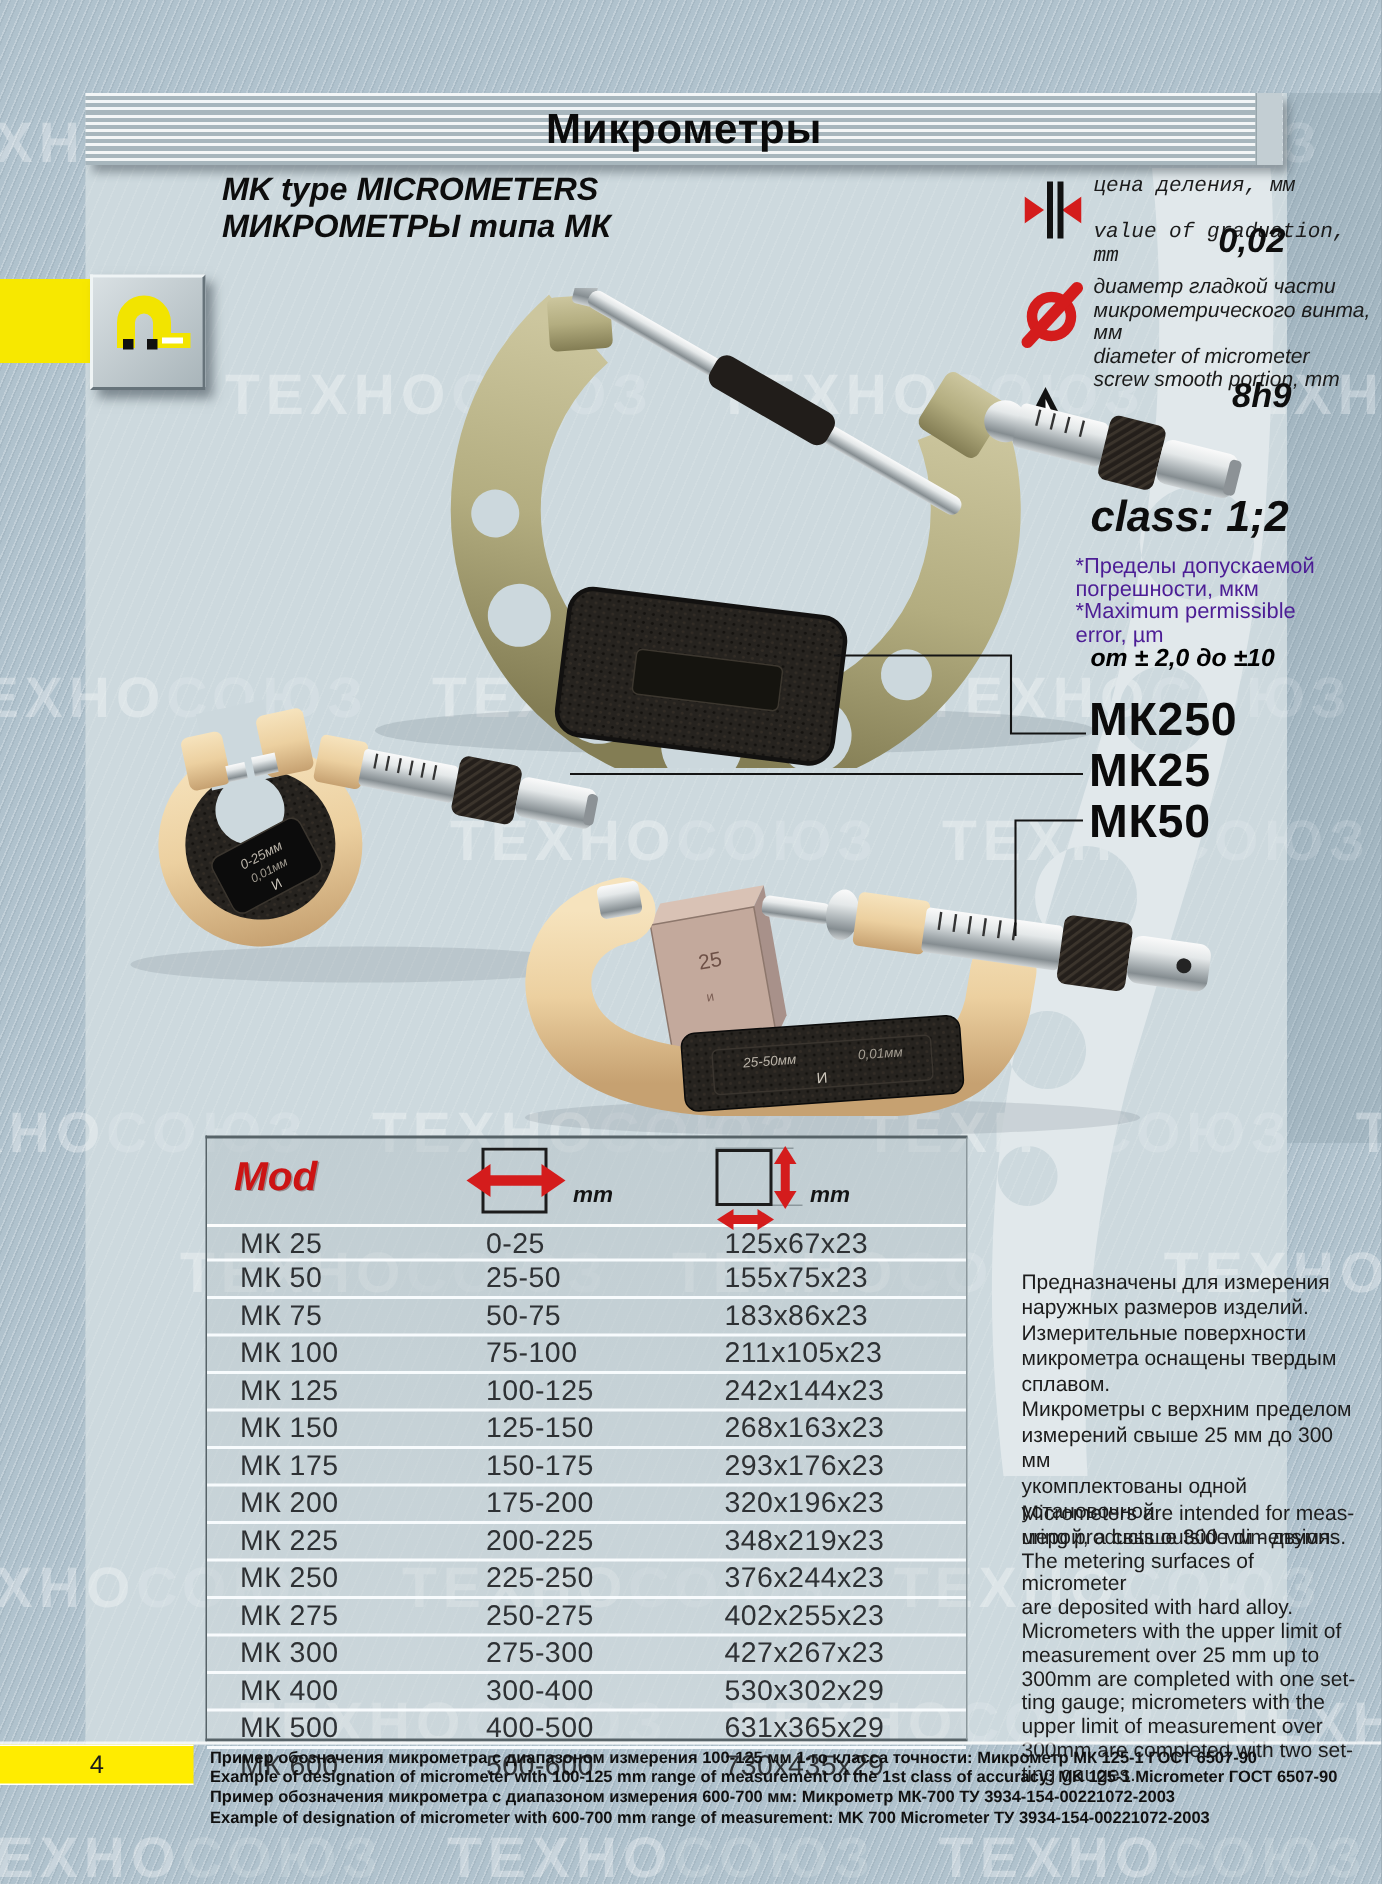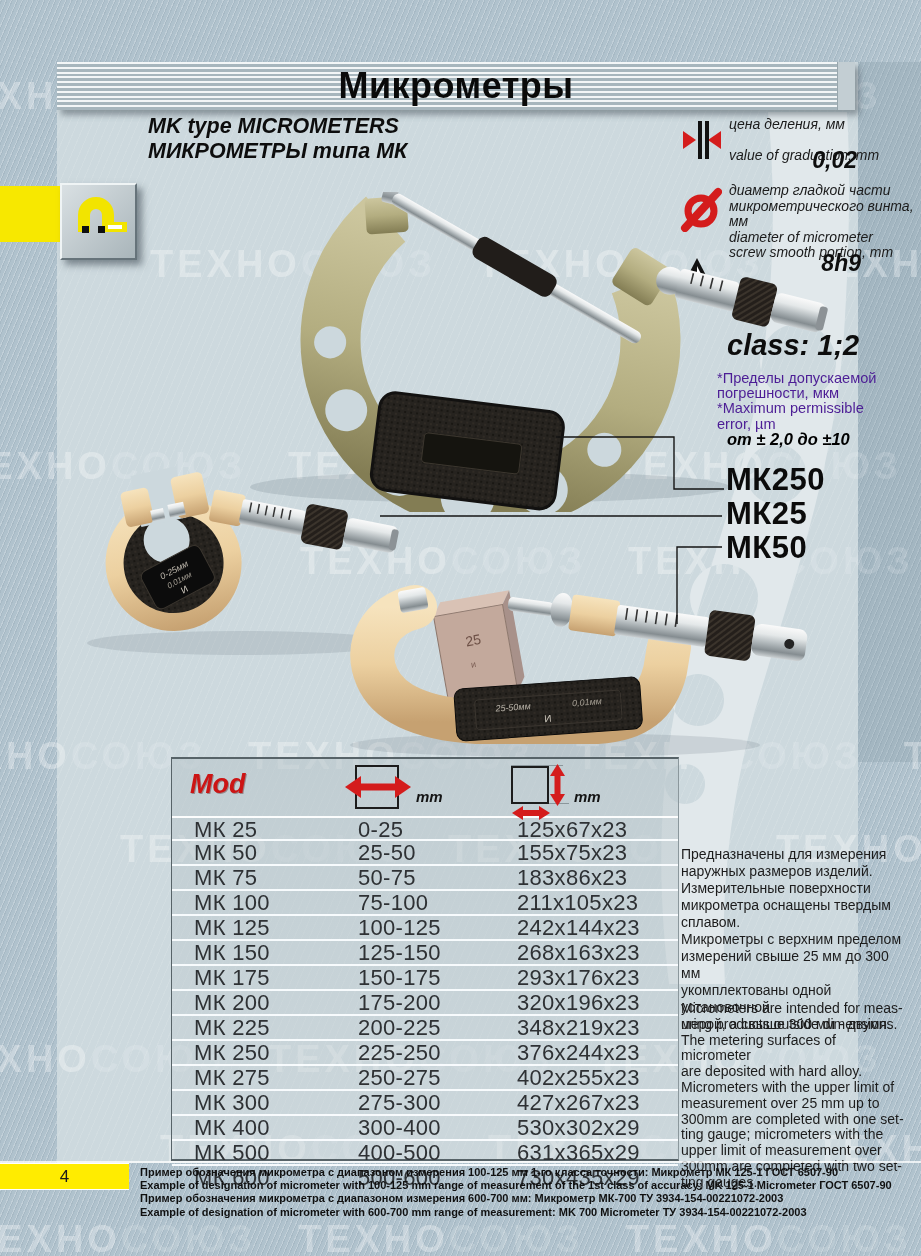--- a/index.html
+++ b/index.html
@@ -23,21 +23,21 @@
   .wm-a{color:rgba(255,255,255,0.32);}
   .wm-b{color:rgba(255,255,255,0.15);padding-right:42px;}
   
   .ui{position:absolute;inset:0;}
   .headerbar{position:absolute;left:57px;top:62px;width:798px;height:48px;
     background:repeating-linear-gradient(to bottom,#f3f6f7 0 2px,#a7b6bd 2px 4.8px);
     box-shadow:4px 5px 6px rgba(55,66,76,0.45);
     display:flex;align-items:center;justify-content:center;}
   .headerbar:after{content:"";position:absolute;right:0;top:0;width:17px;height:100%;
     background:#c3ced3;border-left:1px solid #98a6ac;}
-  .headerbar .t{font-size:36px;font-weight:bold;color:#0a0a0a;letter-spacing:0.5px;}
+  .headerbar .t{font-size:28px;font-weight:bold;color:#0a0a0a;letter-spacing:0.5px;}
   .logo-strip{position:absolute;left:0;top:186px;width:60px;height:56px;background:#f7e800;}
   .logo-box{position:absolute;left:60px;top:183px;width:73px;height:73px;
     background:linear-gradient(135deg,#d9e0e3,#a9b5ba);
     border:2px solid;border-color:#eff4f5 #66737a #66737a #eff4f5;
     box-shadow:5px 5px 7px rgba(40,52,62,0.5);}
   .title-block{position:absolute;left:148px;top:114px;font-size:21.5px;font-weight:800;
     font-style:italic;line-height:25px;color:#0d0d0d;}
   .spec-label{position:absolute;font-size:14px;font-style:italic;line-height:15.5px;
     color:#1b1b1b;white-space:pre-line;}
   .spec-value{position:absolute;font-size:23px;font-weight:bold;font-style:italic;
@@ -47,27 +47,27 @@
   .error-note{position:absolute;left:717px;top:371px;font-size:14.6px;line-height:15.2px;
     color:#4c1d95;white-space:pre-line;}
   .error-value{position:absolute;left:727px;top:430px;font-size:16.5px;font-weight:bold;
     font-style:italic;color:#000000;}
   .model-label{position:absolute;left:726px;font-size:31px;font-weight:bold;
     color:#0b0b0b;letter-spacing:0.5px;line-height:31px;}
   
   .sizetable{position:absolute;left:137px;top:757px;width:508px;height:404px;
     background:linear-gradient(to bottom,rgba(183,196,201,0.55),rgba(201,211,215,0.35));
     border-top:2px solid #576368;border-left:1px solid #576368;
-    border-bottom:2px solid #576368;border-right:1px solid #8b979c;box-sizing:border-box;margin-left:34px;}
+    border-bottom:2px solid #576368;border-right:1px solid #8b979c;box-sizing:border-box;}
   .thead{position:relative;height:57px;border-bottom:2px solid rgba(255,255,255,0.95);}
   .mod-h{position:absolute;left:18px;top:10px;font-size:27px;font-weight:bold;font-style:italic;
     color:#cc1414;text-shadow:1px 1px 0 rgba(70,0,0,0.35);}
   .unit{position:absolute;font-size:15px;font-weight:bold;font-style:italic;color:#141414;}
   .trow{position:relative;height:23px;border-top:2px solid rgba(250,253,255,0.95);
-    font-size:22px;color:#2e3134;letter-spacing:0.3px;}
+    font-size:19px;color:#2e3134;letter-spacing:0.3px;}
   .trow:first-child{border-top:none;height:21px;}
   .trow span{position:absolute;top:1px;line-height:21px;}
   .c1{left:22px;} .c2{left:186px;} .c3{left:345px;}
   
   .desc{position:absolute;left:681px;width:226px;color:#1c1c1c;white-space:pre-line;}
   .desc-ru{top:846px;font-size:14px;line-height:17px;}
   .desc-en{top:1001px;font-size:14px;line-height:15.8px;}
   .white-sep{position:absolute;left:0;top:1161px;width:921px;height:2px;background:rgba(255,255,255,0.75);}
   .pagebox{position:absolute;left:0;top:1163px;width:129px;height:25px;background:#ffec00;
     border-top:1px solid #fff;border-bottom:1px solid #fff;
@@ -127,21 +127,21 @@
       <div>MK type MICROMETERS</div>
       <div>МИКРОМЕТРЫ типа МК</div>
     </div>
 
     <svg class="abs" style="left:683px;top:120px;" width="38" height="40" viewBox="0 0 38 40">
       <polygon points="0,11 13,20 0,29" fill="#d41c1c"></polygon>
       <polygon points="38,11 25,20 38,29" fill="#d41c1c"></polygon>
       <rect x="15" y="1" width="4" height="38" fill="#111"></rect>
       <rect x="22" y="1" width="4" height="38" fill="#111"></rect>
     </svg>
-    <div class="spec-label" style="left:729px;top:117px;"><span>цена деления, мм</span><br>
+    <div class="spec-label" style="left:729px;top:117px;font-family:Liberation Mono, monospace;"><span>цена деления, мм</span><br>
          <span>value of graduation, mm</span></div>
     <div class="spec-value" style="left:731px;top:147px;width:126px;">0,02</div>
 
     <svg class="abs" style="left:680px;top:186px;" width="42" height="46" viewBox="0 0 42 46">
       <circle cx="21" cy="25" r="13" stroke="#d41c1c" stroke-width="7" fill="none"></circle>
       <line x1="5" y1="42" x2="38" y2="6" stroke="#d41c1c" stroke-width="8" stroke-linecap="round"></line>
     </svg>
     <div class="spec-label" style="left:729px;top:183px;">диаметр гладкой части
 микрометрического винта,
 мм

